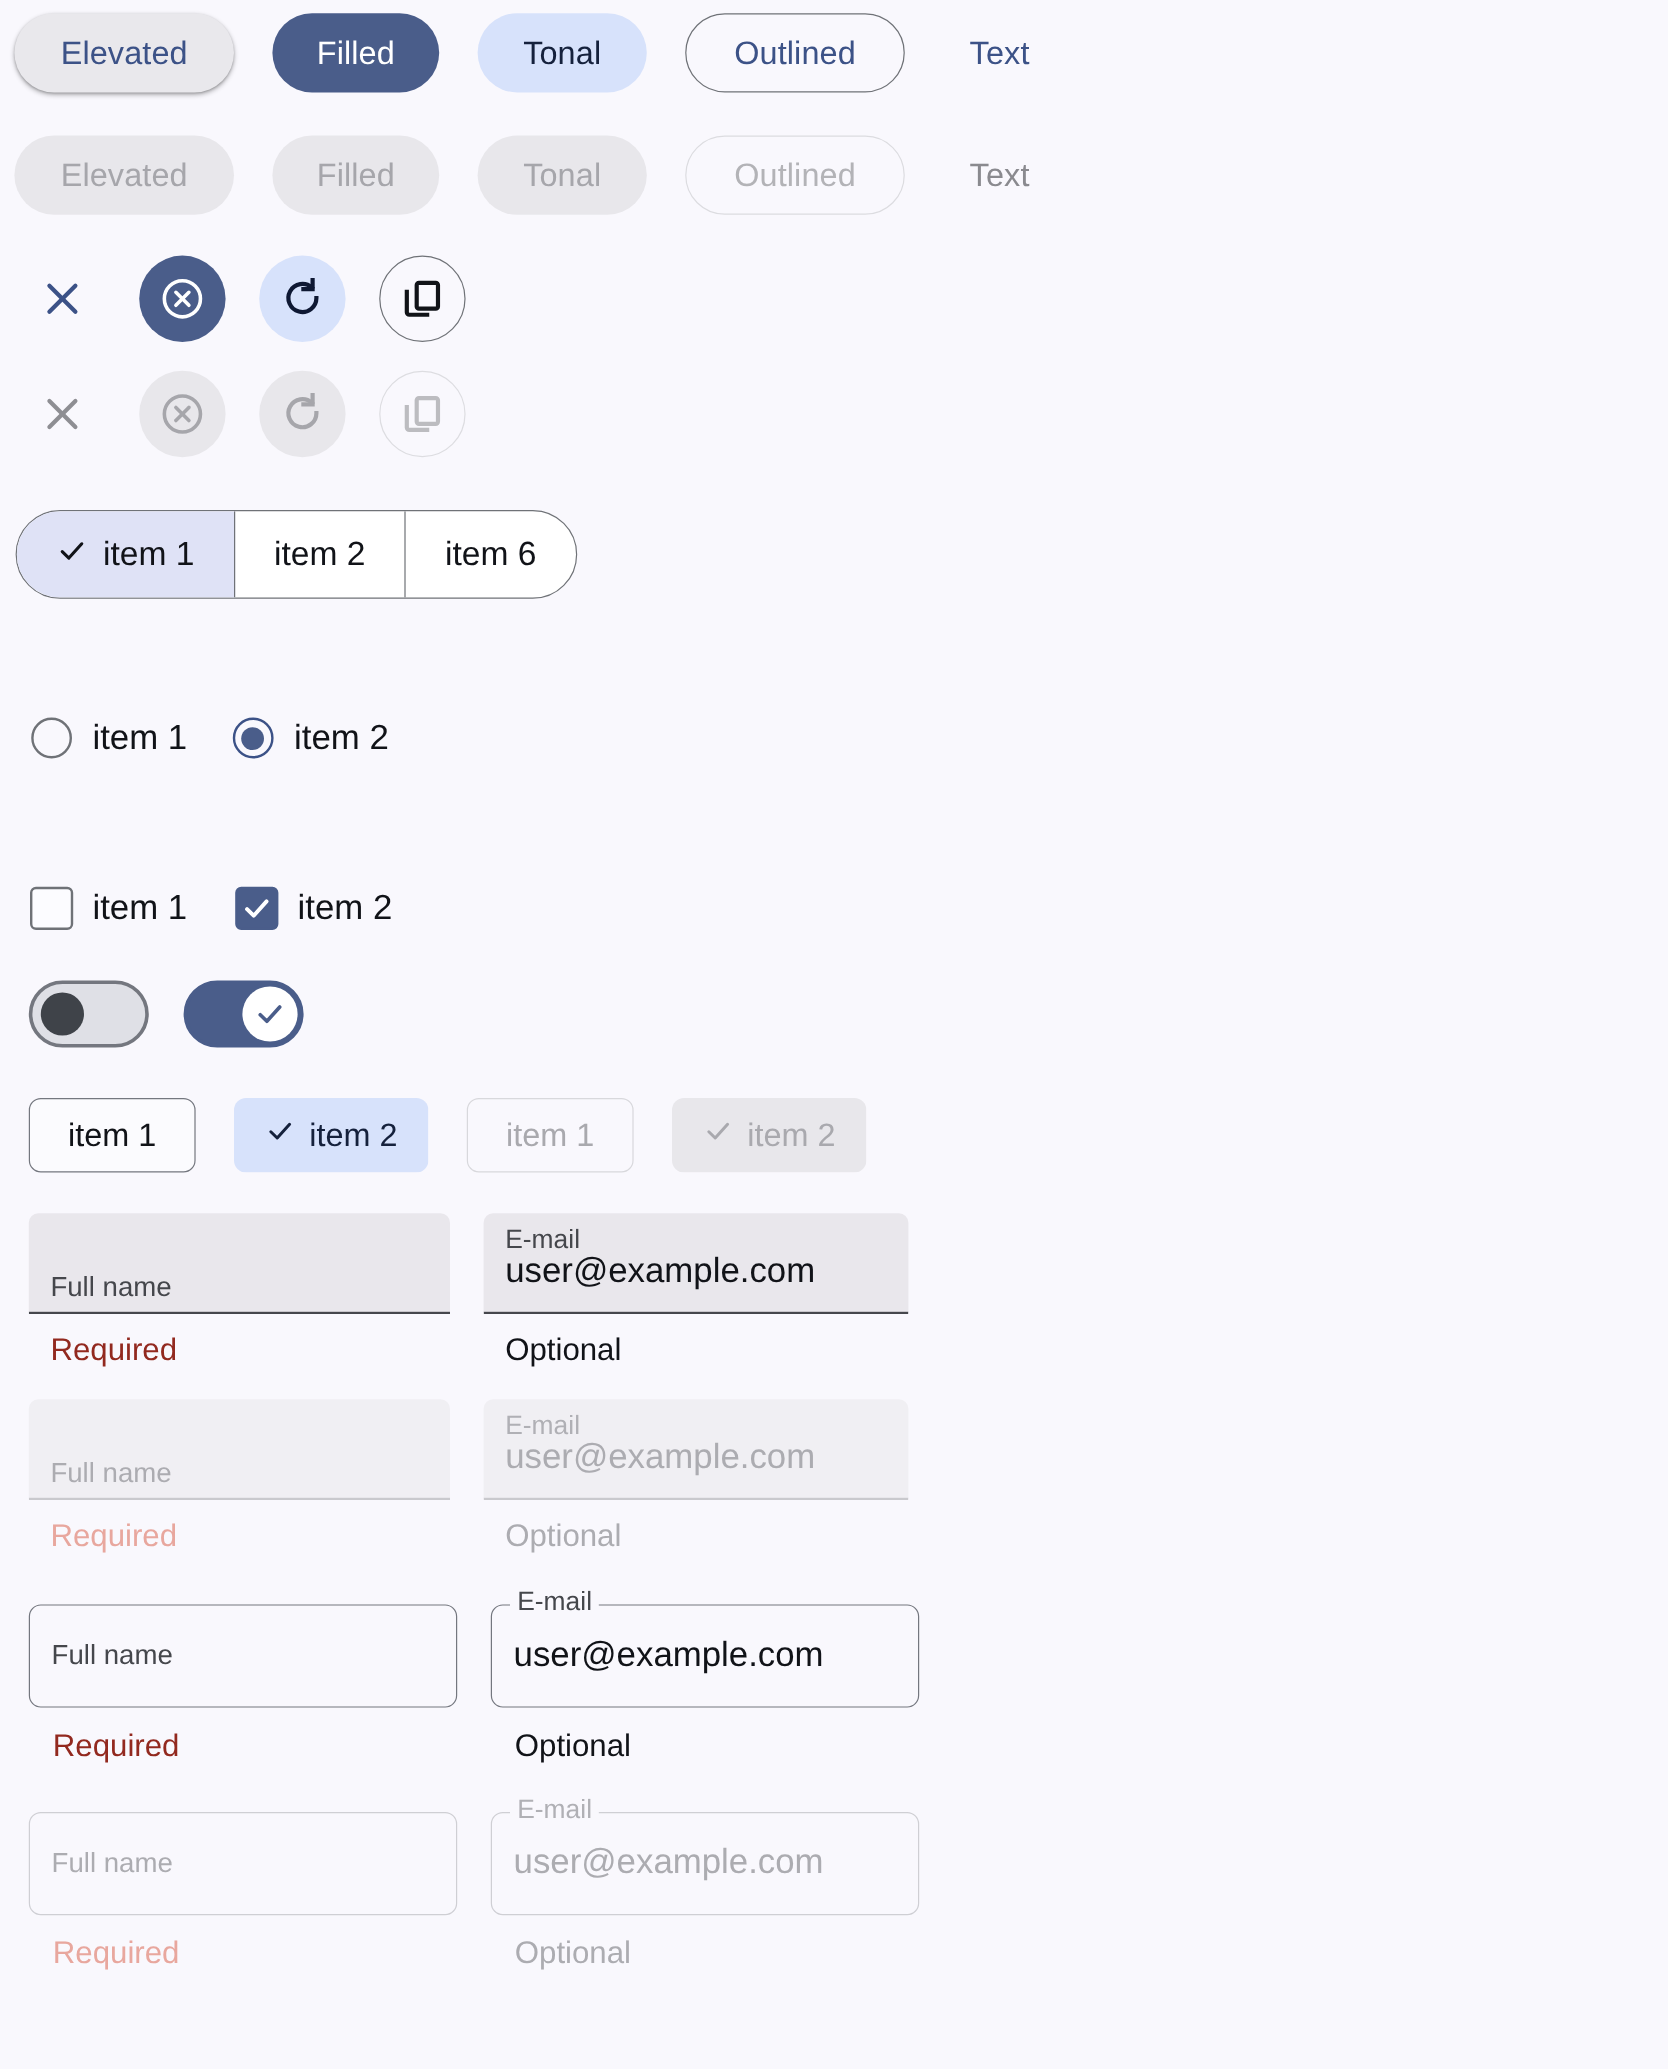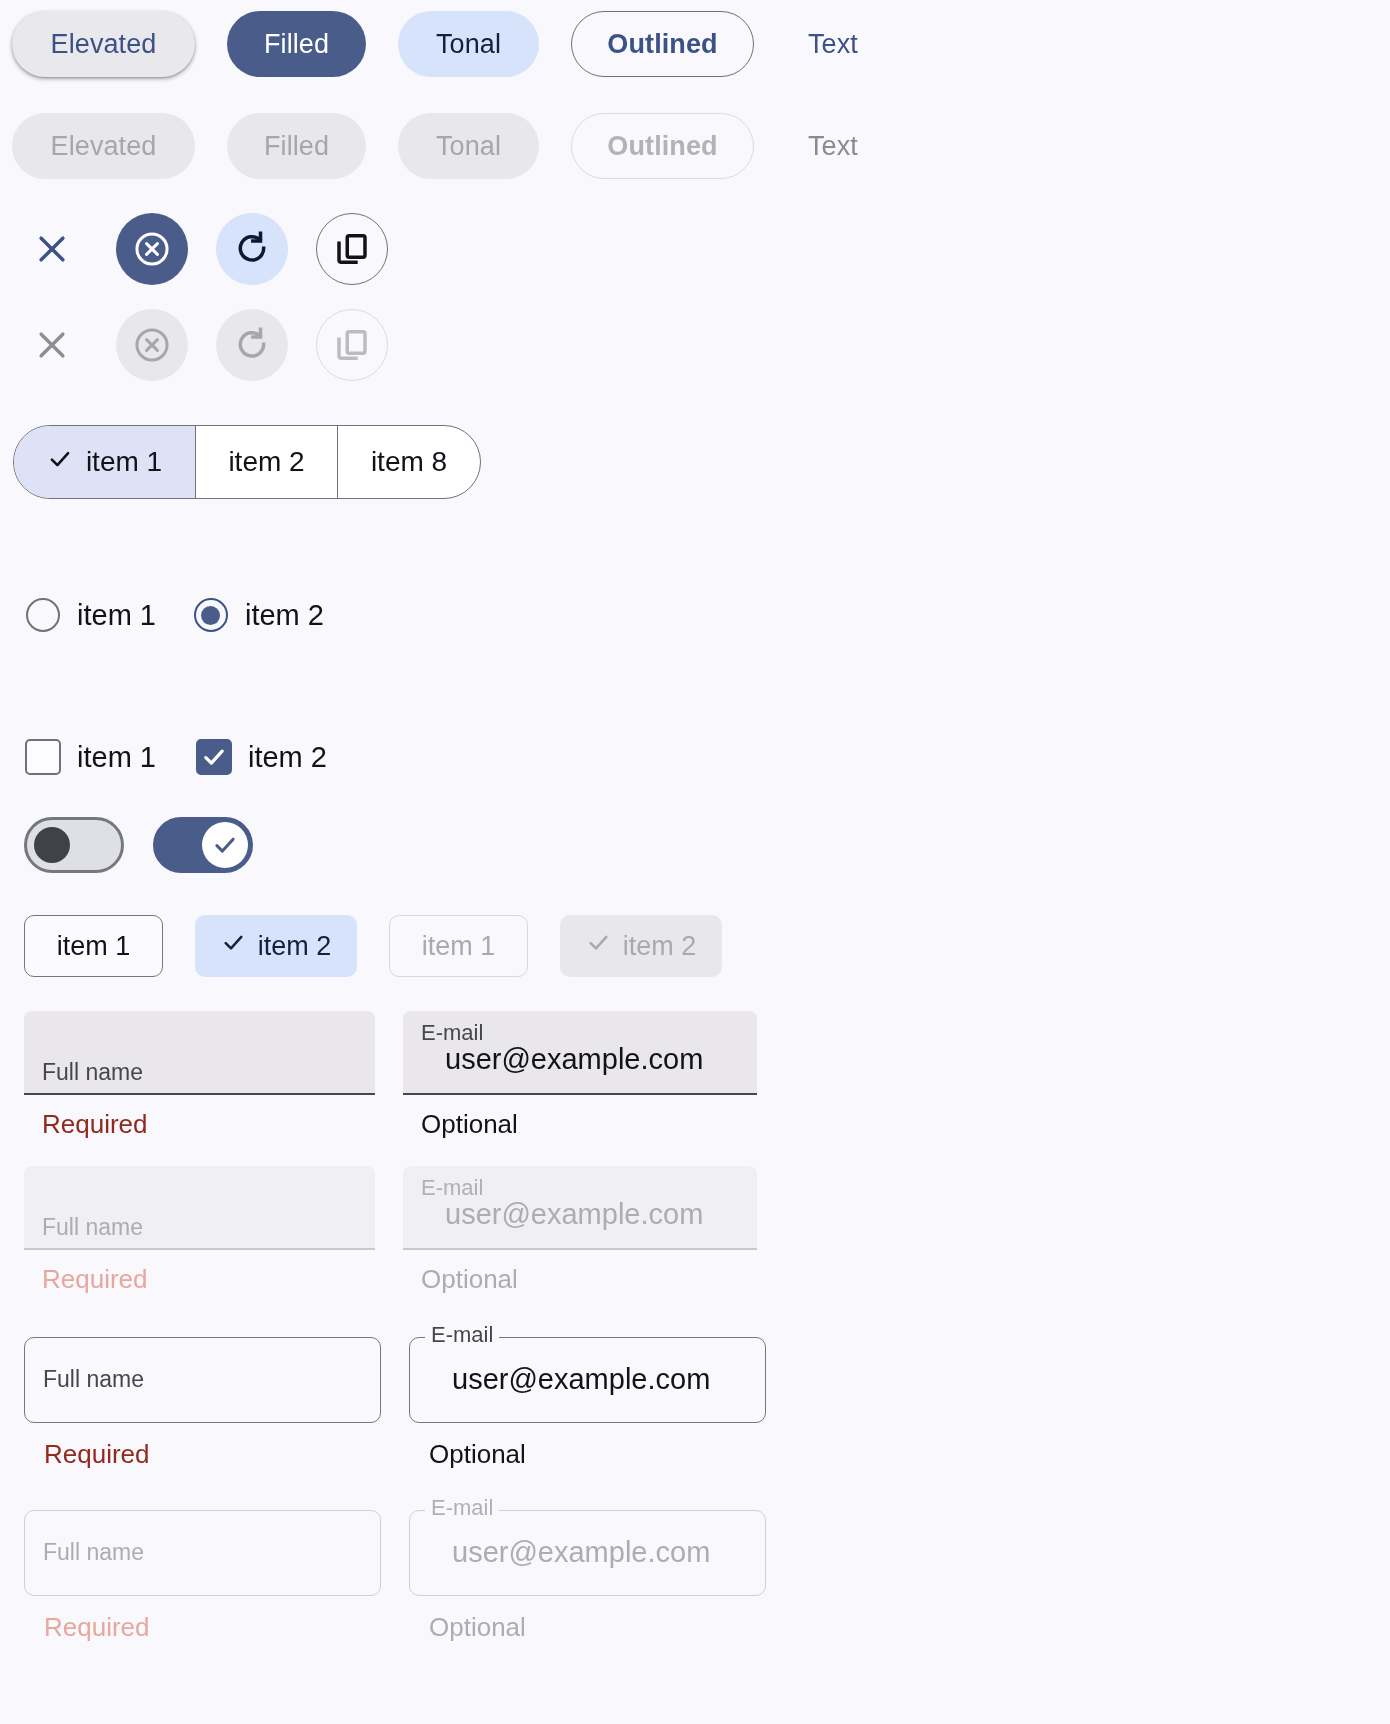--- a/index.html
+++ b/index.html
@@ -48,21 +48,21 @@
   .btn-filled.dis   { background: #e8e7eb; color: #a6a6ab; }
   .btn-tonal.dis    { background: #e8e7eb; color: #a6a6ab; }
   .btn-outlined.dis { background: transparent; color: #b3b3b7; border-color: #dcdce0; }
   .btn-text.dis     { color: #8a8a8f; }
 
   .btnrow1 { gap: 32px; padding-top: 11px; }
   .btnrow2 { gap: 32px; padding-top: 36px; }
   .btn-w-elev { width: 183px; }
   .btn-w-fill { width: 139px; }
   .btn-w-tonal{ width: 141px; }
-  .btn-w-out  { width: 183px; font-weight: bold; }
+  .btn-w-out  { width: 183px; }
 
   
   .iconrow { gap: 28px; padding-top: 34px; padding-left: 4px; }
   .iconrow2 { gap: 28px; padding-top: 24px; padding-left: 4px; }
   .ibtn {
     width: 72px; height: 72px;
     border-radius: 50%;
     display: inline-flex; align-items: center; justify-content: center;
     border: none; background: transparent; cursor: pointer; padding: 0;
   }
@@ -189,21 +189,21 @@
     border-bottom: 2.4px solid #45474c;
     height: 84px;
     padding: 12px 18px 0 18px;
     display: flex; flex-direction: column; justify-content: flex-end;
     cursor: text;
   }
   .tf-filled.has-label { justify-content: space-between; padding: 11px 18px 9px 18px; }
   .tf-filled.dis { background: #f0eff3; border-bottom-color: #c9c9cd; cursor: default; }
   .tf-lab { font-size: 22px; color: #45474c; line-height: 1; }
   .tf-filled.dis .tf-lab { color: #b0b0b5; }
-  .tf-val { font-size: 29px; color: #111318; line-height: 1.1; padding-bottom: 8px; margin-left: 24px; }
+  .tf-val { font-size: 29px; color: #111318; line-height: 1.1; padding-bottom: 8px; }
   .tf-ph  { font-size: 23px; color: #45474c; line-height: 1.1; padding-bottom: 8px; }
   .tf-filled.dis .tf-val, .tf-filled.dis .tf-ph { color: #acacb1; }
   .tf-help { font-size: 26px; margin: 14px 0 0 18px; color: #111318; }
   .tf-help.err { color: #92291f; }
   .tf-help.dis { color: #acacb1; }
   .tf-help.err.dis { color: #e8a79e; }
 
   .tf-outlined {
     position: relative;
     height: 86px;
@@ -336,21 +336,21 @@
           </svg>
         </span>
         <span>item 1</span>
       </button>
       <button class="seg-item seg-w2">
 
         <span>item 2</span>
       </button>
       <button class="seg-item seg-w3">
 
-        <span>item 8</span>
+        <span>item 6</span>
       </button>
     </div>
   </div>
 
   <div class="row radiorow">
     <label class="radio-item">
       <span class="radio-out">
         
       </span>
       <span class="ctl-label">item 1</span>

